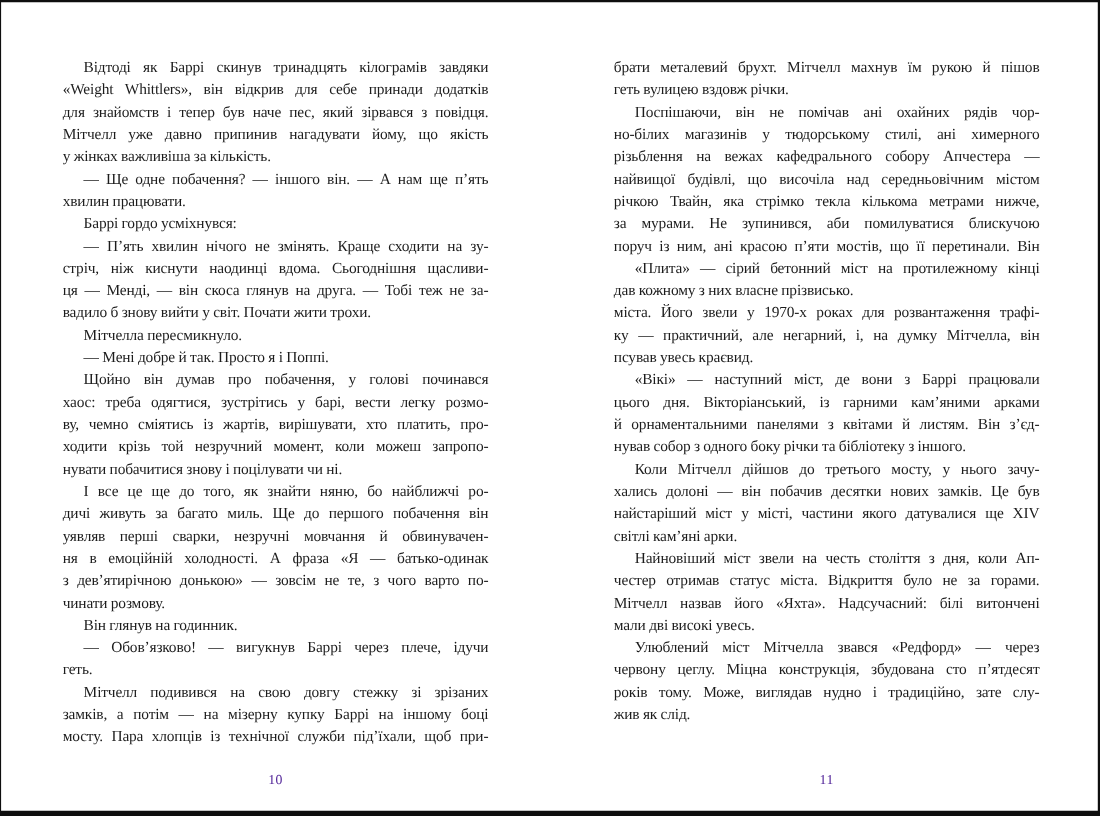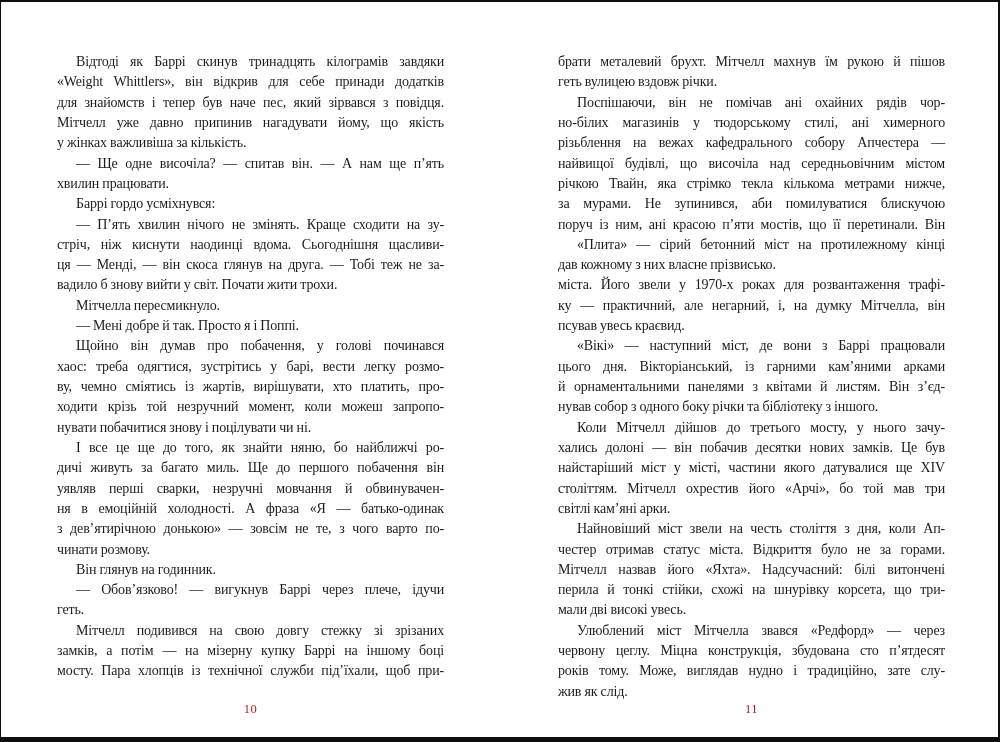--- a/index.html
+++ b/index.html
@@ -38,36 +38,36 @@
   .line.last   { text-align-last: left; }
   .line.indent { text-indent: 19px; }
   .pagenum {
     position: absolute;
     top: 650px;
     left: 0;
     width: 100%;
     text-align: center;
     font-size: 12.5px;
     letter-spacing: 0.5px;
-    color: #b91c1c;
+    color: #4c1d95;
   }
 </style>
 </head>
 <body>
 
 <div class="book">
 
   <div class="page left">
     <div>
         <div class="line indent">Відтоді як Баррі скинув тринадцять кілограмів завдяки</div>
         <div class="line">«Weight Whittlers», він відкрив для себе принади додатків</div>
         <div class="line">для знайомств і тепер був наче пес, який зірвався з повідця.</div>
         <div class="line">Мітчелл уже давно припинив нагадувати йому, що якість</div>
         <div class="line last">у жінках важливіша за кількість.</div>
-        <div class="line indent">— Ще одне височіла? — спитав він. — А нам ще п’ять</div>
+        <div class="line indent">— Ще одне побачення? — іншого він. — А нам ще п’ять</div>
         <div class="line last">хвилин працювати.</div>
         <div class="line indent last">Баррі гордо усміхнувся:</div>
         <div class="line indent">— П’ять хвилин нічого не змінять. Краще сходити на зу-</div>
         <div class="line">стріч, ніж киснути наодинці вдома. Сьогоднішня щасливи-</div>
         <div class="line">ця — Менді, — він скоса глянув на друга. — Тобі теж не за-</div>
         <div class="line last">вадило б знову вийти у світ. Почати жити трохи.</div>
         <div class="line indent last">Мітчелла пересмикнуло.</div>
         <div class="line indent last">— Мені добре й так. Просто я і Поппі.</div>
         <div class="line indent">Щойно він думав про побачення, у голові починався</div>
         <div class="line">хаос: треба одягтися, зустрітись у барі, вести легку розмо-</div>
@@ -106,26 +106,24 @@
         <div class="line">міста. Його звели у 1970-х роках для розвантаження трафі-</div>
         <div class="line">ку — практичний, але негарний, і, на думку Мітчелла, він</div>
         <div class="line last">псував увесь краєвид.</div>
         <div class="line indent">«Вікі» — наступний міст, де вони з Баррі працювали</div>
         <div class="line">цього дня. Вікторіанський, із гарними кам’яними арками</div>
         <div class="line">й орнаментальними панелями з квітами й листям. Він з’єд-</div>
         <div class="line last">нував собор з одного боку річки та бібліотеку з іншого.</div>
         <div class="line indent">Коли Мітчелл дійшов до третього мосту, у нього зачу-</div>
         <div class="line">хались долоні — він побачив десятки нових замків. Це був</div>
         <div class="line">найстаріший міст у місті, частини якого датувалися ще XIV</div>
-        <div class="line">століттям. Мітчелл охрестив його «Арчі», бо той мав три</div>
         <div class="line last">світлі кам’яні арки.</div>
         <div class="line indent">Найновіший міст звели на честь століття з дня, коли Ап-</div>
         <div class="line">честер отримав статус міста. Відкриття було не за горами.</div>
         <div class="line">Мітчелл назвав його «Яхта». Надсучасний: білі витончені</div>
-        <div class="line">перила й тонкі стійки, схожі на шнурівку корсета, що три-</div>
         <div class="line last">мали дві високі увесь.</div>
         <div class="line indent">Улюблений міст Мітчелла звався «Редфорд» — через</div>
         <div class="line">червону цеглу. Міцна конструкція, збудована сто п’ятдесят</div>
         <div class="line">років тому. Може, виглядав нудно і традиційно, зате слу-</div>
         <div class="line last">жив як слід.</div>
       </div>
     <div class="pagenum">11</div>
   </div>
 
 </div>

